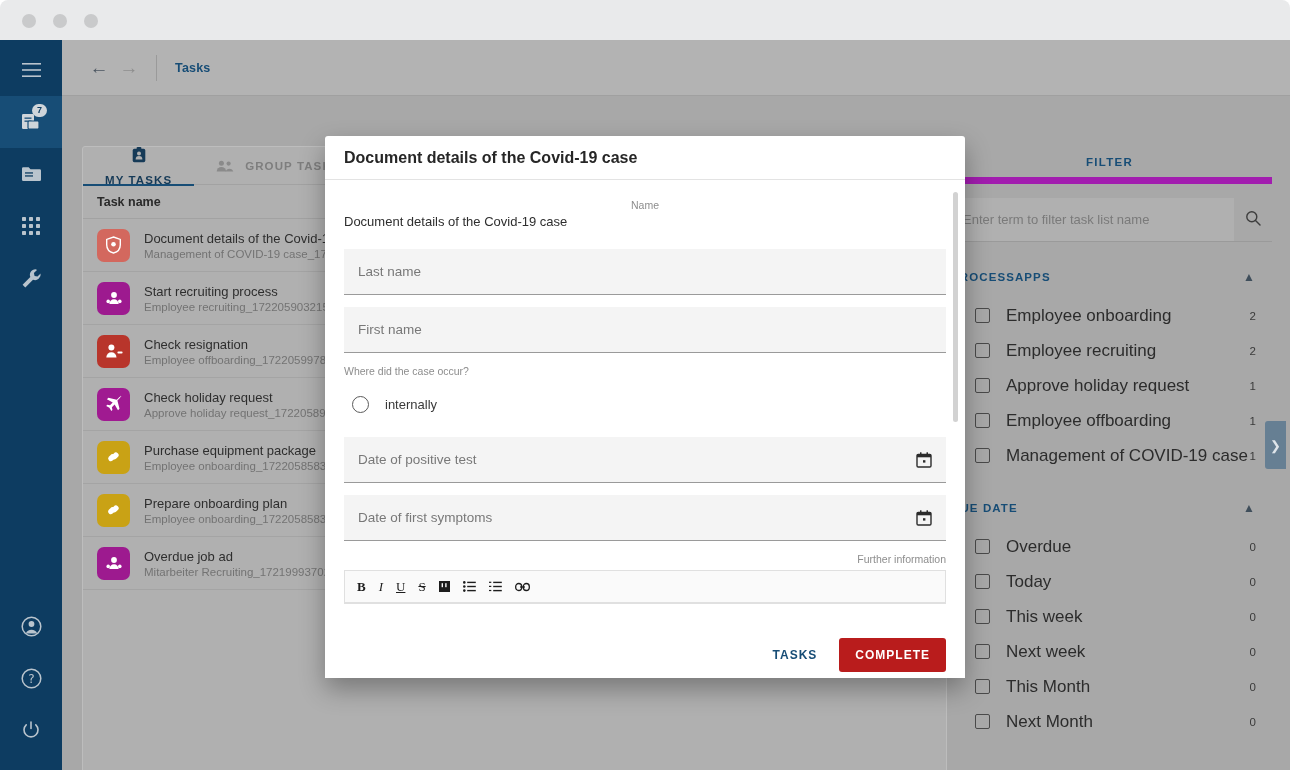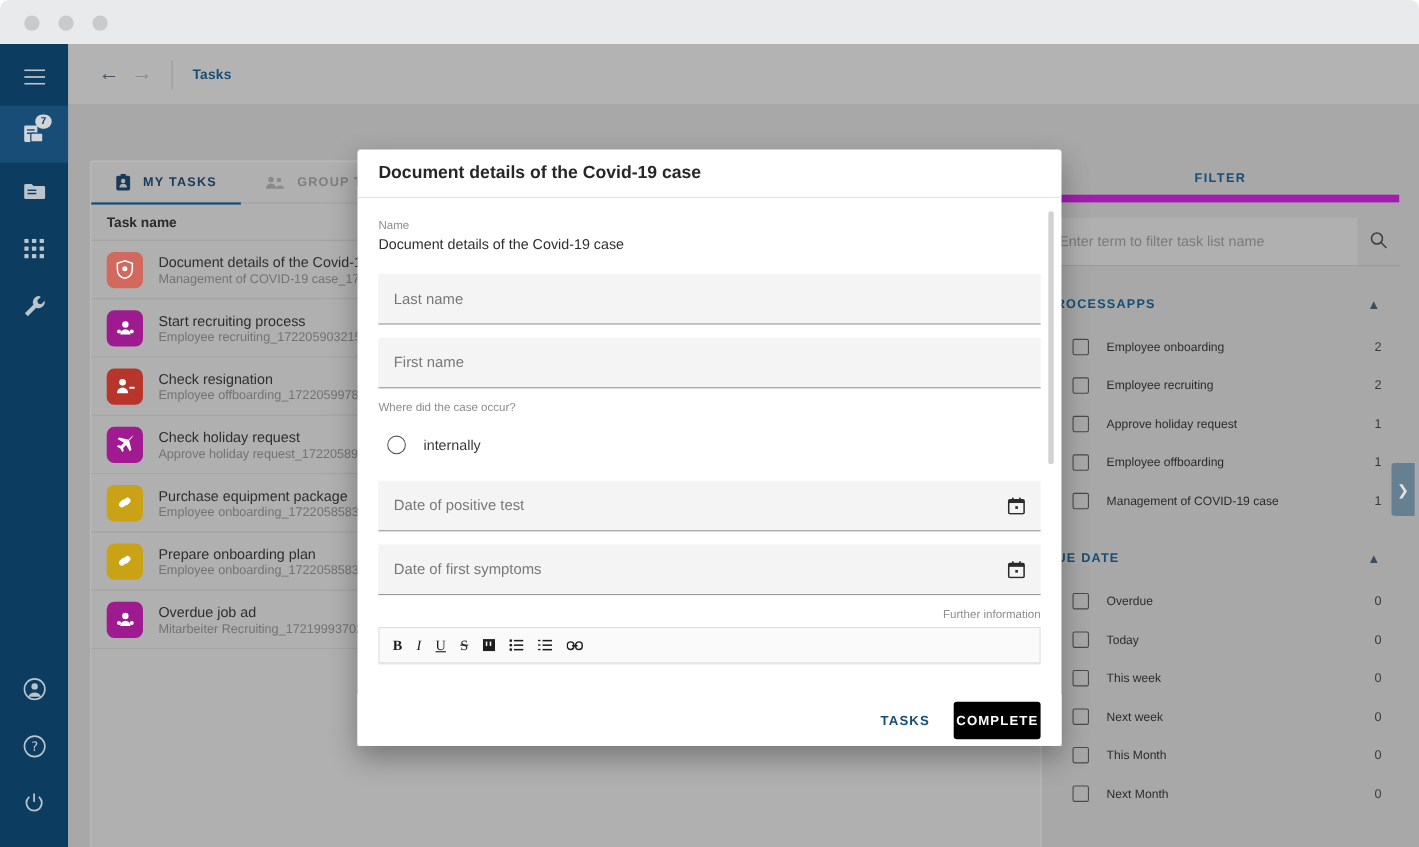--- a/index.html
+++ b/index.html
@@ -74,21 +74,21 @@
     background: #b0b0b0;
     border: 1px solid #bdbdbd; border-radius: 3px;
   }
   #tabs { display: flex; height: 38px; border-bottom: 1px solid #a2a2a2; }
   .tab {
     display: flex; align-items: center; gap: 11px;
     padding: 0 22px; height: 38px; cursor: pointer;
     font-size: 11.5px; font-weight: bold; letter-spacing: 1.1px;
     color: #7e7e7e; position: relative;
   }
-  .tab.active { color: #163a57; }
+  .tab.active { color: #163a57; flex-direction: column; }
   .tab.active::after {
     content: ""; position: absolute; left: 0; right: 0; bottom: -1px;
     height: 2px; background: #174d76;
   }
   .tab svg { display: block; }
 
   #list-head {
     height: 34px; display: flex; align-items: center;
     padding: 0 14px; border-bottom: 1px solid #a2a2a2;
     font-size: 12.5px; font-weight: bold; color: #2a2a2a;
@@ -138,21 +138,21 @@
   }
   .chev { color: #3f4e5b; font-size: 12px; }
   .filter-row {
     display: flex; align-items: center; height: 35px; padding: 0 16px 0 28px;
     cursor: pointer;
   }
   .fcheck {
     width: 15px; height: 15px; border: 1.5px solid #4a4a4a; border-radius: 2px;
     flex: none; margin-right: 16px;
   }
-  .flabel { flex: 1; font-size: 11px; color: #2c2c2c; }
+  .flabel { flex: 1; font-size: 17px; color: #2c2c2c; }
   .fcount { font-size: 11.5px; color: #3a3a3a; }
 
   
   #edge-toggle {
     position: absolute; left: 1265px; top: 381px; width: 21px; height: 48px;
     background: #667f93; border-radius: 3px 0 0 3px;
     display: flex; align-items: center; justify-content: center;
     color: #dfe5ea; font-size: 13px; cursor: pointer;
   }
 
@@ -178,21 +178,21 @@
   }
   #modal-scroll-track {
     position: absolute; right: 7px; top: 12px; width: 5px; bottom: 4px;
     background: transparent;
   }
   #modal-scroll-thumb {
     position: absolute; right: 7px; top: 12px; width: 5px; height: 230px;
     background: #d2d2d2; border-radius: 3px; cursor: pointer;
   }
 
-  .field-label { font-size: 10.5px; color: #8d8d8d; margin-bottom: 3px; }
+  .field-label { font-size: 10.5px; color: #8d8d8d; margin-bottom: 3px; text-align: center; }
   .field-static { font-size: 13px; color: #2e2e2e; margin-bottom: 20px; }
 
   .mat-field {
     position: relative; height: 46px; background: #f4f4f4;
     border-bottom: 1px solid #9a9a9a; margin-bottom: 12px;
     display: flex; align-items: center; padding: 0 14px;
   }
   .mat-field input {
     flex: 1; border: none; background: transparent; outline: none;
     font-size: 13.5px; color: #303030;
@@ -222,23 +222,23 @@
   #modal-footer {
     height: 47px; display: flex; align-items: center; justify-content: flex-end;
     gap: 16px; padding: 0 19px; background: #ffffff;
   }
   #cancel-btn {
     background: none; border: none; cursor: pointer;
     font-size: 12px; font-weight: bold; letter-spacing: 1px;
     color: #174d76; font-family: "Liberation Sans", sans-serif; padding: 8px 6px;
   }
   #complete-btn {
-    background: #000000; border: none; cursor: pointer;
+    background: #b91c1c; border: none; cursor: pointer;
     color: #fff; font-size: 12px; font-weight: bold; letter-spacing: 1px;
-    padding: 10px 2px; border-radius: 3px;
+    padding: 10px 16px; border-radius: 3px;
     font-family: "Liberation Sans", sans-serif;
   }
 </style>
 </head>
 <body>
 
 <div id="window-chrome">
   <div id="traffic-lights">
     <span class="traffic-dot"></span>
     <span class="traffic-dot"></span>

